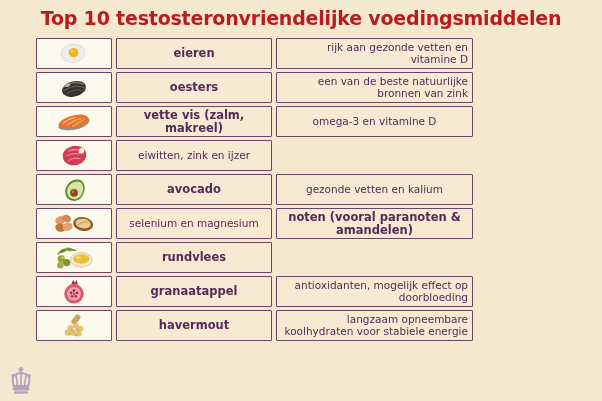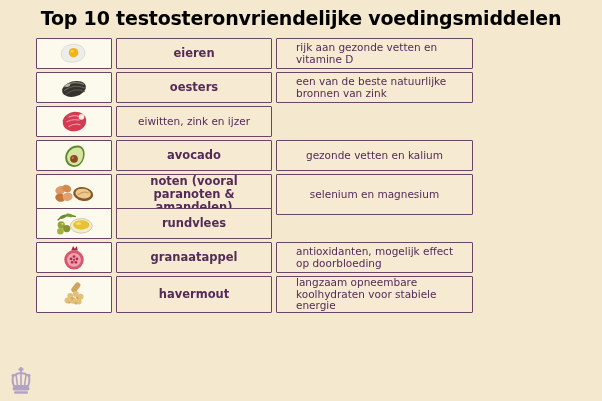--- a/index.html
+++ b/index.html
@@ -4,42 +4,42 @@
 <style>
   html,body{margin:0;padding:0;}
   body{
     width:602px;height:401px;position:relative;overflow:hidden;
     background:#f4e9cf;
     font-family:"DejaVu Sans","Liberation Sans",sans-serif;
   }
   .title{
     position:absolute;left:0;top:7px;width:602px;
     text-align:center;font-size:19px;font-weight:bold;
-    color:#000000;letter-spacing:-0.2px;
+    color:#b91c1c;letter-spacing:-0.2px;
   }
   .foods-table{
     position:absolute;left:36px;top:38px;width:437px;
     display:flex;flex-direction:column;gap:3px;
   }
   .row{
     display:grid;grid-template-columns:76px 156px 1fr;
     gap:4px;height:31px;
   }
   .cell{
     box-sizing:border-box;border:1.5px solid #6a4663;border-radius:1px;
     background:#f6ebd2;display:flex;align-items:center;justify-content:center;
   }
   .icon-cell{background:#fbfaec;}
   .name-cell{
     font-size:11.5px;font-weight:bold;color:#532a58;
     text-align:center;line-height:1.12;padding:0 8px;
   }
   .desc-cell{
-    font-size:10.5px;color:#532a58;text-align:left;
-    line-height:1.1;padding:0 19px;
+    font-size:10.5px;color:#532a58;text-align:right;
+    line-height:1.1;padding:0 4px;
   }
   .crown{position:absolute;left:6px;top:366px;}
   svg{display:block;}
 </style>
 </head>
 <body>
 
 <div class="title">Top 10 testosteronvriendelijke voedingsmiddelen</div>
 
 <div class="foods-table">
@@ -63,20 +63,33 @@
         <path d="M9 13 Q19 5 31 10" stroke="#857f73" stroke-width="1.4" fill="none"></path>
         <path d="M9 17 Q20 9 32 14" stroke="#6b665c" stroke-width="1.2" fill="none"></path>
         <path d="M11 21 Q21 13 32 18" stroke="#57534a" stroke-width="1.2" fill="none"></path>
         <ellipse cx="13" cy="11" rx="3" ry="1.6" transform="rotate(-20 13 11)" fill="#b9b4a8"></ellipse>
       </svg>
     </div>
     <div class="cell name-cell">oesters</div>
     <div class="cell desc-cell">een van de beste natuurlijke bronnen van zink</div>
   </div>
 
+  <div class="row">
+    <div class="cell icon-cell">
+      <svg width="40" height="26" viewBox="0 0 44 28">
+        <path d="M5 19 C4 21 8 23 14 23 C26 24 38 18 39 13 C40 9 34 6 27 7 C17 8 7 14 5 19 Z" fill="#8f8f88"></path>
+        <path d="M5 17 C5 19 9 21 15 21 C26 21 37 16 38 12 C39 8 33 5 26 6 C16 7 6 12 5 17 Z" fill="#e8742c"></path>
+        <path d="M10 16 Q16 10 24 9" stroke="#f6ab72" stroke-width="1.5" fill="none"></path>
+        <path d="M14 18 Q21 12 30 10" stroke="#f6ab72" stroke-width="1.4" fill="none"></path>
+        <path d="M20 19 Q27 14 34 11" stroke="#f6ab72" stroke-width="1.2" fill="none"></path>
+      </svg>
+    </div>
+    <div class="cell name-cell">vette vis (zalm, makreel)</div>
+    <div class="cell desc-cell">omega-3 en vitamine D</div>
+  </div>
 
   <div class="row">
     <div class="cell icon-cell">
       <svg width="34" height="26" viewBox="0 0 36 28">
         <path d="M14 4 C22 1 30 5 31 11 C32 18 26 24 18 24 C10 24 5 19 6 12 C7 8 10 6 14 4 Z" fill="#d23b52"></path>
         <path d="M12 9 Q17 6 23 8 M10 14 Q16 10 24 12 M12 19 Q18 15 25 17" stroke="#ef8ea0" stroke-width="1.3" fill="none"></path>
         <circle cx="26" cy="8.5" r="3" fill="#f4ece5"></circle>
       </svg>
     </div>
     <div class="cell desc-cell">eiwitten, zink en ijzer</div>
@@ -101,22 +114,22 @@
       <svg width="44" height="26" viewBox="0 0 48 28">
         <ellipse cx="9" cy="10" rx="5.5" ry="4.5" transform="rotate(-20 9 10)" fill="#e09a66"></ellipse>
         <ellipse cx="16" cy="8" rx="5" ry="4" transform="rotate(25 16 8)" fill="#d08a4e"></ellipse>
         <ellipse cx="9" cy="18" rx="5.5" ry="4.5" transform="rotate(15 9 18)" fill="#c3763a"></ellipse>
         <ellipse cx="17" cy="17" rx="5.5" ry="4.5" transform="rotate(-15 17 17)" fill="#e0a070"></ellipse>
         <ellipse cx="34" cy="14" rx="11" ry="7.5" transform="rotate(10 34 14)" fill="#8a5526"></ellipse>
         <ellipse cx="34" cy="13.5" rx="8.5" ry="5.2" transform="rotate(10 34 13.5)" fill="#e9c98e"></ellipse>
         <path d="M28 15 Q34 10 40 13" stroke="#c9a05e" stroke-width="1.3" fill="none"></path>
       </svg>
     </div>
+    <div class="cell desc-cell">selenium en magnesium</div>
     <div class="cell name-cell">noten (vooral paranoten &amp; amandelen)</div>
-    <div class="cell desc-cell">selenium en magnesium</div>
   </div>
 
   <div class="row">
     <div class="cell icon-cell">
       <svg width="40" height="26" viewBox="0 0 44 28">
         <path d="M4 10 Q12 2 24 6" stroke="#5a7a2a" stroke-width="1.4" fill="none"></path>
         <ellipse cx="10" cy="6" rx="4" ry="1.8" transform="rotate(-25 10 6)" fill="#6a8a30"></ellipse>
         <ellipse cx="17" cy="4.5" rx="4" ry="1.8" transform="rotate(15 17 4.5)" fill="#7a9a3a"></ellipse>
         <circle cx="8" cy="15" r="4" fill="#96a33a"></circle>
         <circle cx="14" cy="19" r="4" fill="#86932f"></circle>

